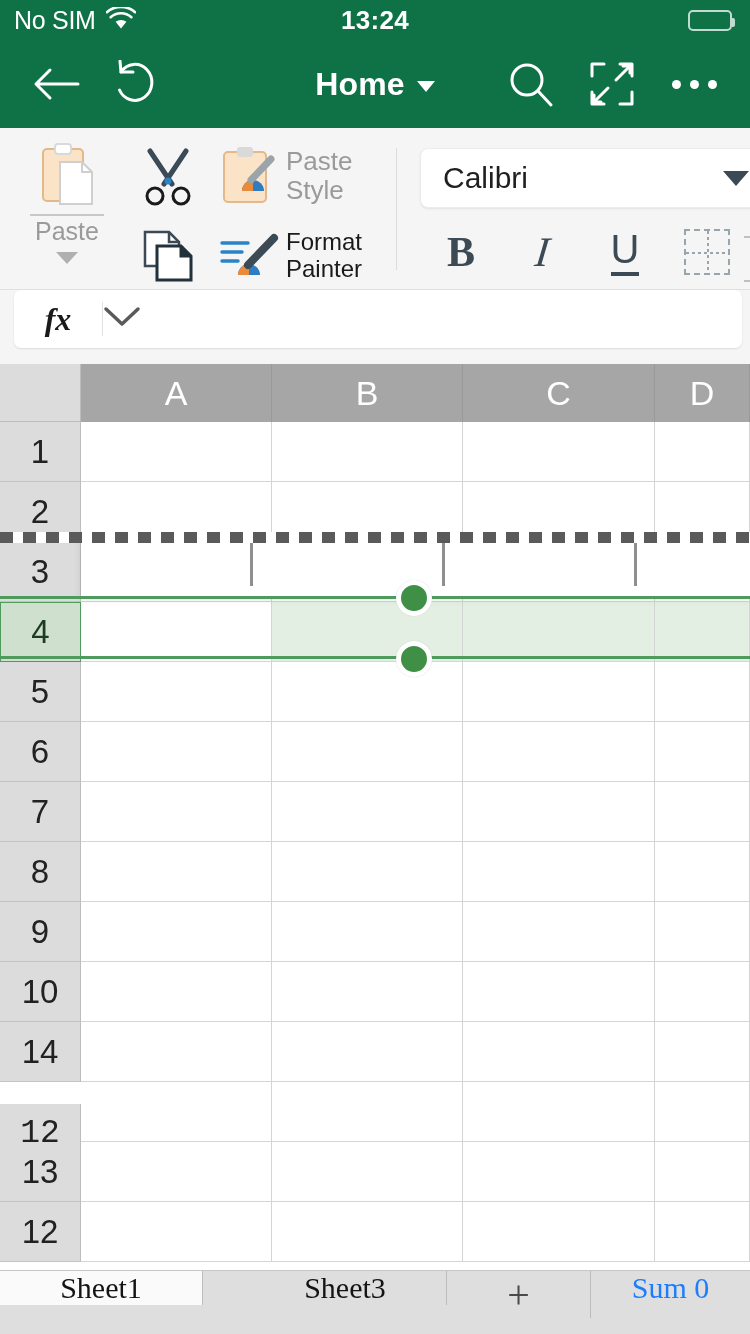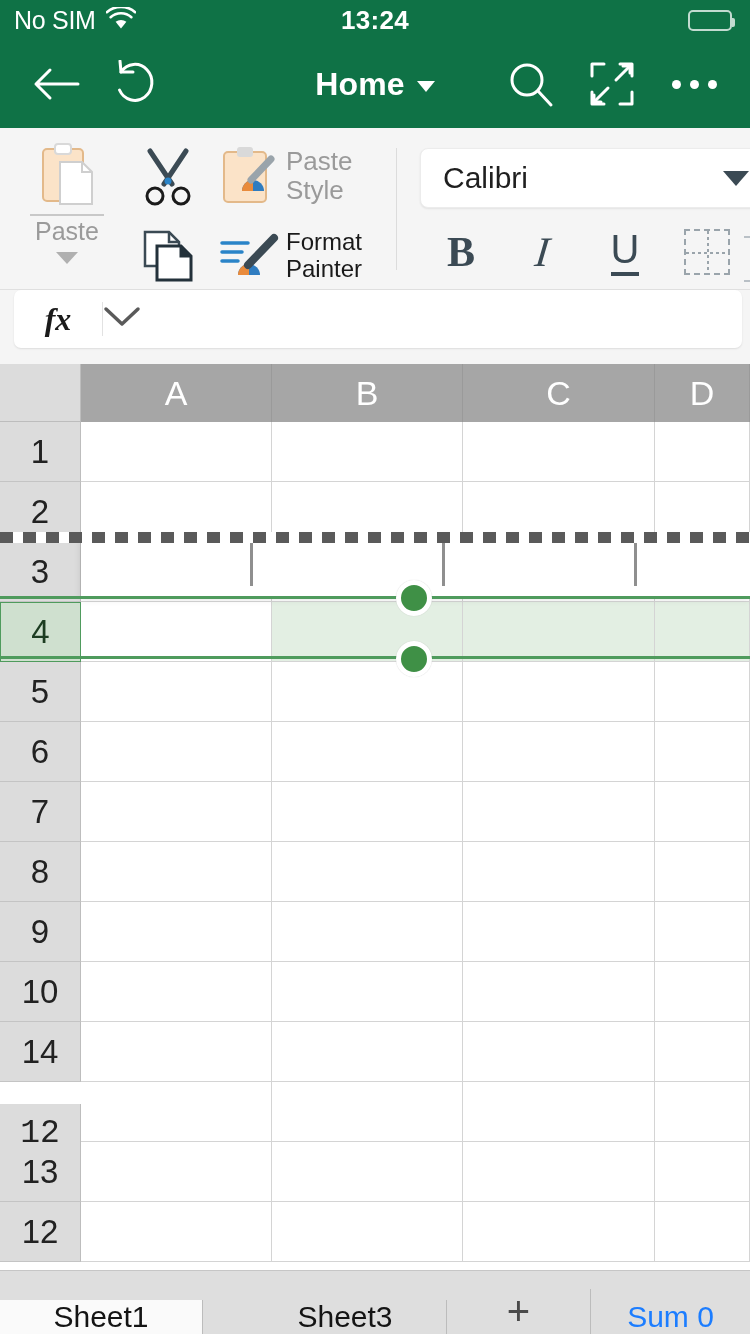--- a/index.html
+++ b/index.html
@@ -190,22 +190,23 @@
     position:absolute; left:0; width:750px; height:3px; background:#4f9b5d;
   }
   .handle {
     position:absolute; width:36px; height:36px; border-radius:50%;
     background:#3f9046; border:5px solid #fff; box-shadow:0 0 1px rgba(0,0,0,.2);
   }
 
   
   .tabbar {
     position:absolute; bottom:0; left:0; width:750px; height:64px;
-    background:#dedede; display:flex; align-items:flex-end;
+    background:#dedede; display:flex; align-items:flex-start;
     border-top:1px solid #c6c6c6;
+    font-family:Liberation Serif, serif;
   }
   .tab {
     display:flex; align-items:center; justify-content:center;
     font-size:30px; color:#141414;
     border-right:1px solid #bcbcbc; background:#dedede;
   }
   .tab.active { background:#fafafa; }
   .tab-s1 { width:203px; }
   .tab-s3 { width:203px;margin-left:41px; }
   .tab-add { width:144px; font-size:40px; color:#4a4a4a; }

